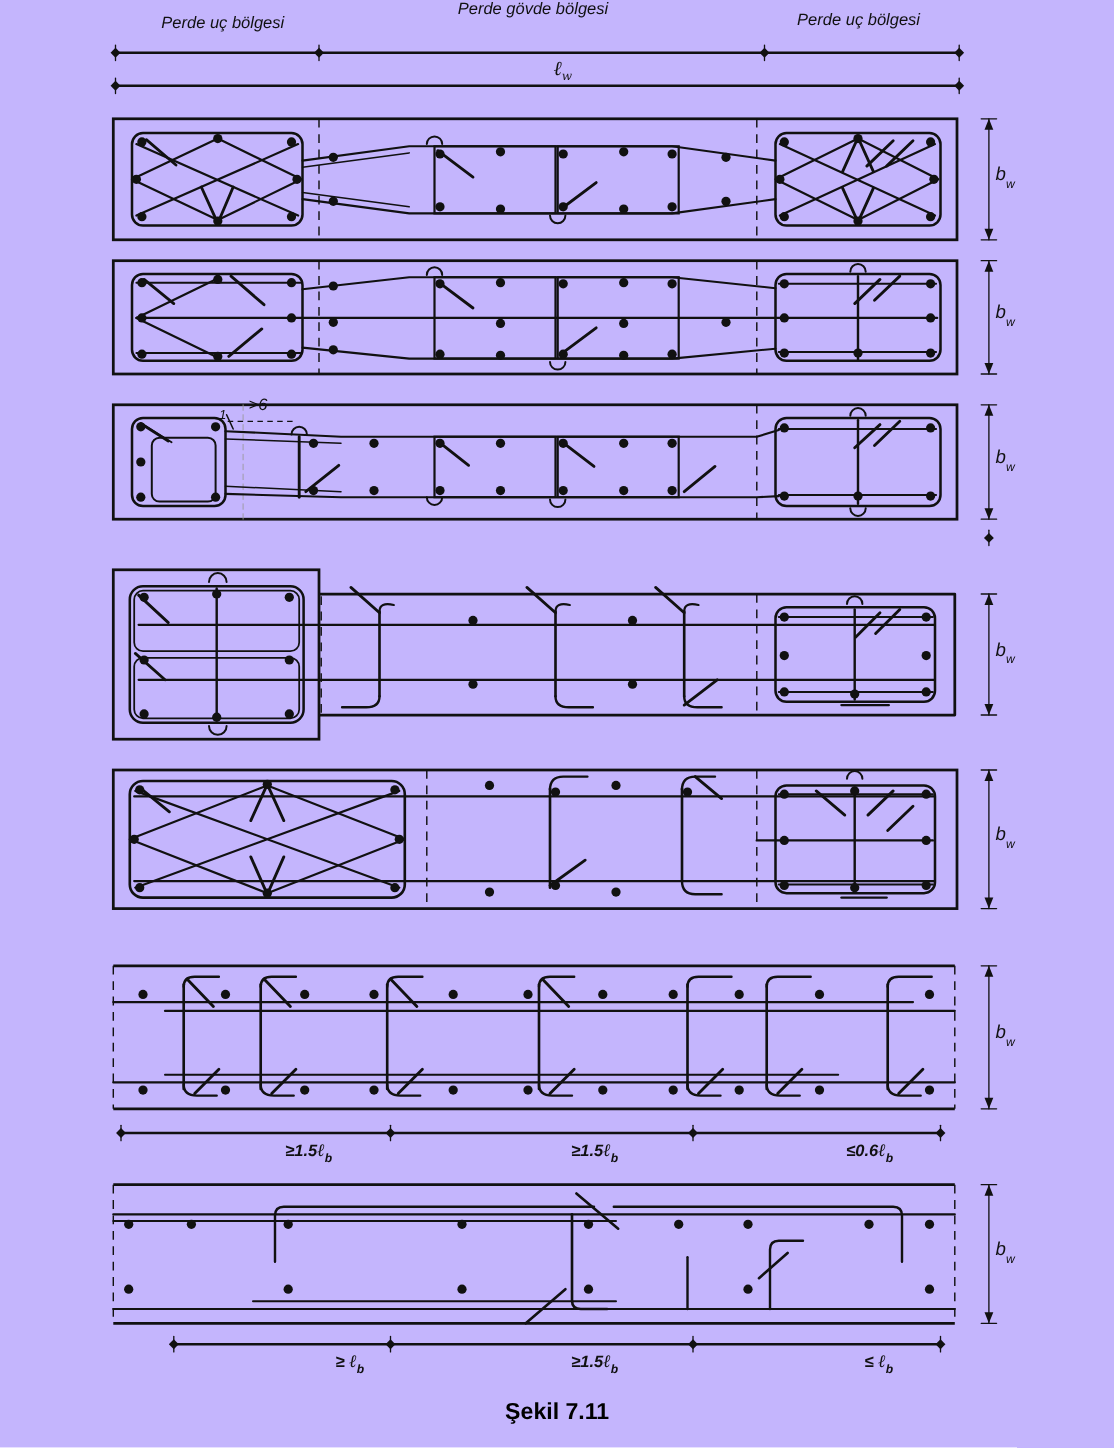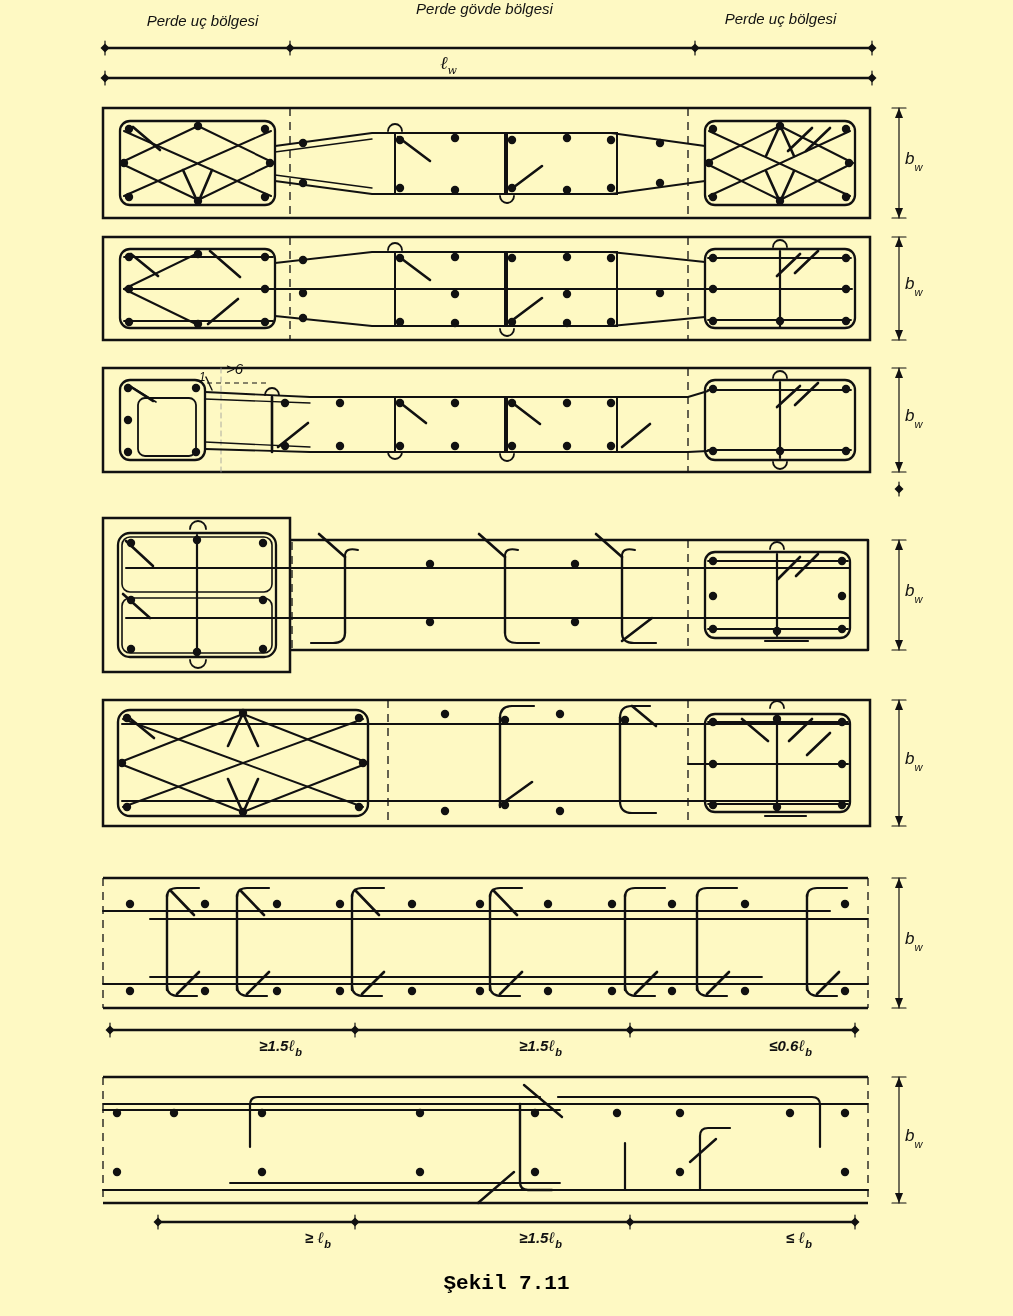--- a/index.html
+++ b/index.html
@@ -1,28 +1,28 @@
 <!DOCTYPE html>
 <html><head>
 <meta charset="utf-8">
 <style>
   html,body{margin:0;padding:0;background:#fff;}
-  #page{position:relative;width:1013px;height:1316px;background:#fef9c3;overflow:hidden;
+  #page{position:relative;width:1013px;height:1316px;background:#c4b5fd;overflow:hidden;
         font-family:"Liberation Sans","DejaVu Sans",sans-serif;color:#111;}
   #fig{position:absolute;left:0;top:0;}
   .lbl{position:absolute;font-style:italic;font-size:15px;color:#111;white-space:nowrap;text-align:right;}
   .zone{text-align:center;}
   .sym{font-size:18px;font-family:"DejaVu Serif","Liberation Serif",serif;}
   .sub{font-size:11px;position:relative;top:5px;font-style:italic;}
   .seg{font-weight:bold;text-align:right;font-size:15px;}
   .seg .ell{font-family:"DejaVu Serif","Liberation Serif",serif;font-size:16px;}
   .bw{font-size:17px;}
   .bw .sub{top:7px;}
   #caption{position:absolute;left:0;top:1272px;width:1013px;text-align:center;
-           font-family:Liberation Mono, monospace;font-weight:bold;
+           font-family:Liberation Sans, sans-serif;font-weight:bold;
            font-size:21px;font-style:normal;color:#000;}
   .small{font-size:12px;}
 </style>
 </head>
 <body>
 
 <div id="page">
   <svg id="fig" width="1013" height="1316" viewBox="0 0 1013 1316">
       <g>
         <path d="M105 48 L872 48" fill="none" stroke="#111" stroke-width="2.4" stroke-linecap="butt" stroke-linejoin="round"></path>
@@ -463,21 +463,21 @@
         <path d="M892 1203 L906 1203" fill="none" stroke="#111" stroke-width="1.2" stroke-linecap="round" stroke-linejoin="round"></path>
         <path d="M899 1077 L895 1087 L903 1087 Z" fill="#111"></path>
         <path d="M899 1203 L895 1193 L903 1193 Z" fill="#111"></path>
       </g>
     </svg>
 
   <div class="lbl zone" style="left:120px;top:12px;width:165px">Perde uç bölgesi</div>
   <div class="lbl zone" style="left:392px;top:0;width:185px">Perde gövde bölgesi</div>
   <div class="lbl zone" style="left:698px;top:10px;width:165px">Perde uç bölgesi</div>
 
-  <div class="lbl sym" style="left:440px;top:52px;width:80px;text-align:left"><span>ℓ</span><span class="sub">w</span></div>
+  <div class="lbl sym" style="left:440px;top:52px;width:80px;text-align:right"><span>ℓ</span><span class="sub">w</span></div>
 
   <div class="lbl bw" style="left:905px;top:149px"><span>b</span><span class="sub">w</span></div>
   <div class="lbl bw" style="left:905px;top:274px"><span>b</span><span class="sub">w</span></div>
   <div class="lbl bw" style="left:905px;top:406px"><span>b</span><span class="sub">w</span></div>
   <div class="lbl bw" style="left:905px;top:581px"><span>b</span><span class="sub">w</span></div>
   <div class="lbl bw" style="left:905px;top:749px"><span>b</span><span class="sub">w</span></div>
   <div class="lbl bw" style="left:905px;top:929px"><span>b</span><span class="sub">w</span></div>
   <div class="lbl bw" style="left:905px;top:1126px"><span>b</span><span class="sub">w</span></div>
 
   <div class="lbl small" style="left:199px;top:370px">1</div>

